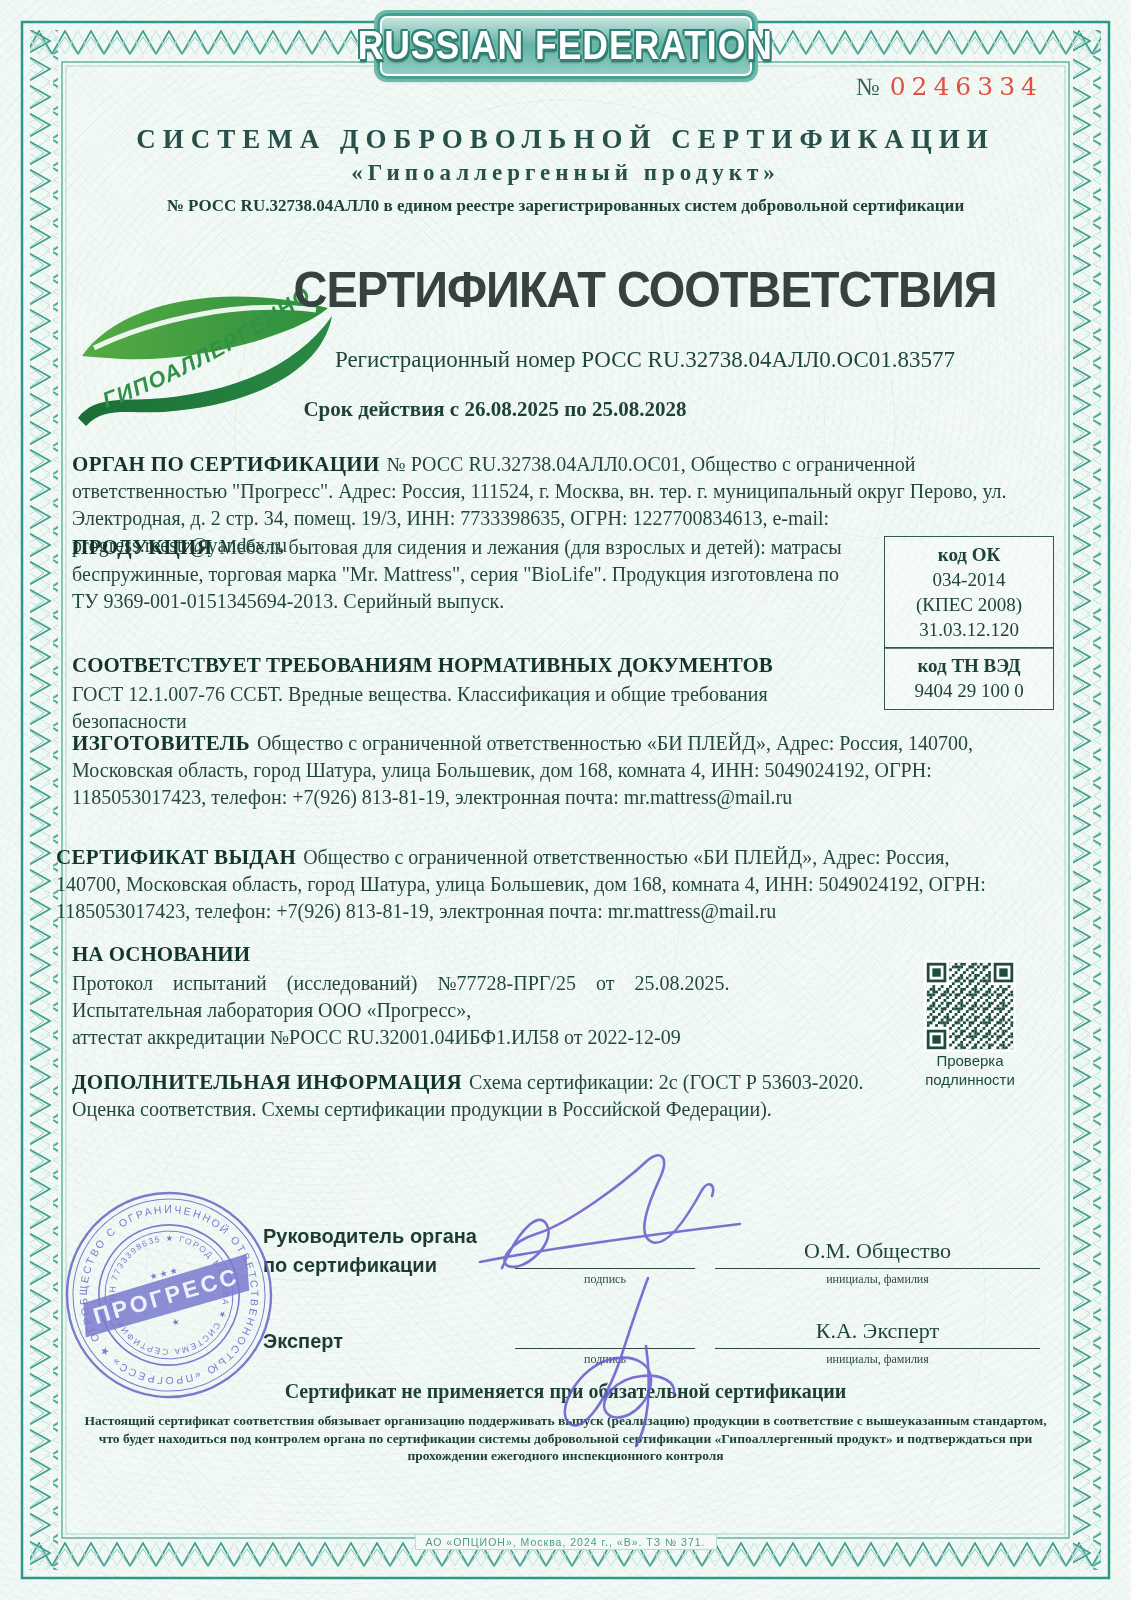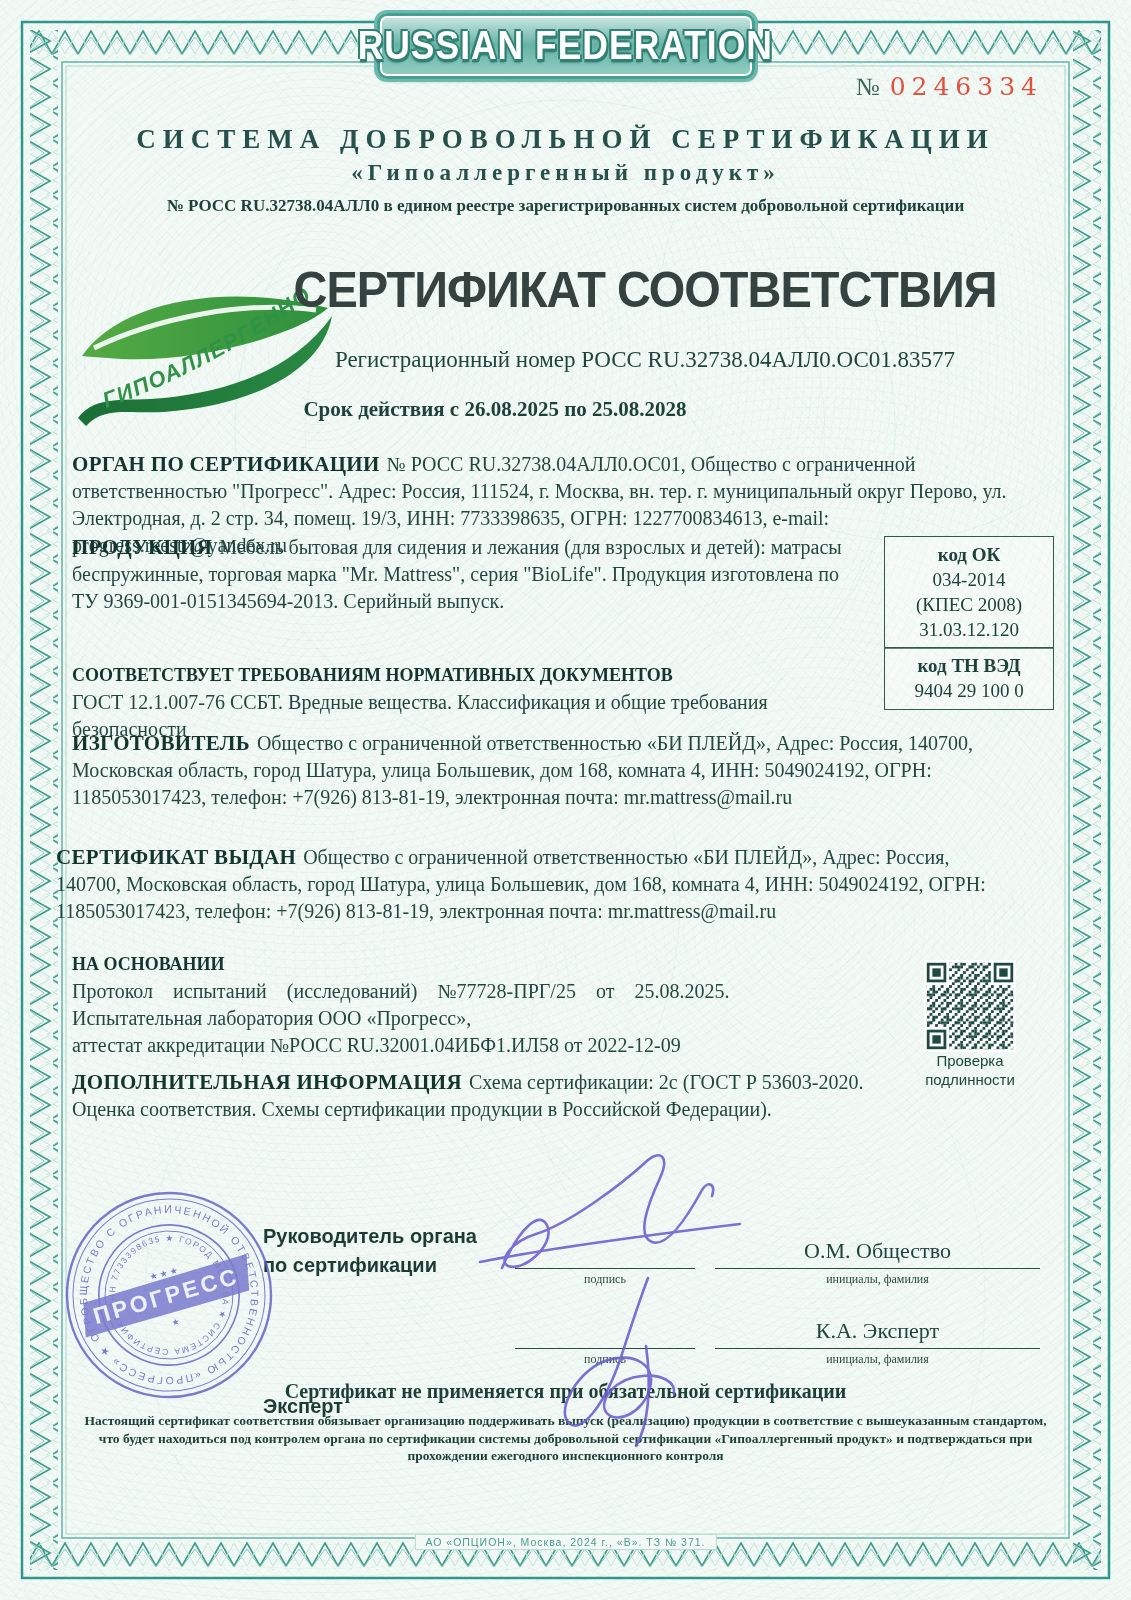--- a/index.html
+++ b/index.html
@@ -38,21 +38,21 @@
   .main-title{
     top:262px; left:255px; width:780px; text-align:center;
     font-family:"Liberation Sans",sans-serif; font-weight:bold; font-size:47px; letter-spacing:-1px; color:#35423f;
     transform:scale(1,1.05);
   }
   .reg-number{top:347px; left:265px; width:760px; text-align:center; font-size:23px; color:#1f443c;}
   .validity{top:397px; left:0px; width:990px; text-align:center; font-weight:bold; font-size:21px; color:#1e423a;}
   
   .sec{position:absolute; font-size:20px; line-height:1.34; color:#23473f;}
   .sec b{font-size:21px; color:#14352d; margin-right:7px; letter-spacing:.3px;}
-  .sec .lbl-block{display:block; font-size:18px; color:#14352d; font-weight:bold; margin-bottom:2px;margin-top:12px;}
+  .sec .lbl-block{display:block; font-size:21px; color:#14352d; font-weight:bold; margin-bottom:2px;}
   .codebox{position:absolute; left:884px; width:128px; border:1.5px solid #33584f; padding:5px 20px 6px; text-align:center; font-size:19px; line-height:1.32; color:#1e423a; background:rgba(255,255,255,.25);}
   .codebox .cb-label{font-weight:bold;}
   .basis-line1{word-spacing:15px;}
   
   .qrwrap{top:960px; left:905px; width:130px; text-align:center;}
   .qrwrap svg{display:block; margin:0 auto; background:rgba(255,255,255,.55);}
   .qr-caption{font-family:"Liberation Sans",sans-serif; font-size:15px; line-height:1.25; color:#1d4a3e;}
   
   .role{position:absolute; font-family:"Liberation Sans",sans-serif; font-weight:bold; font-size:20px; line-height:1.45; color:#1c3b33;}
   .sigline{position:absolute; border-bottom:1.6px solid #2c4a42; height:0;}
@@ -241,21 +241,21 @@
     </g>
   </svg>
 
   <div class="role z2" style="top:1222px;left:263px;width:230px;">Руководитель органа по сертификации</div>
   <div class="sigline z2" style="top:1268px;left:515px;width:180px;"></div>
   <div class="sublabel z2" style="top:1272px;left:515px;width:180px;">подпись</div>
   <div class="signame z2" style="top:1238px;left:715px;width:325px;">О.М. Общество</div>
   <div class="sigline z2" style="top:1268px;left:715px;width:325px;"></div>
   <div class="sublabel z2" style="top:1272px;left:715px;width:325px;">инициалы, фамилия</div>
 
-  <div class="role z2" style="top:1392px;left:263px;width:230px;">Эксперт</div>
+  <div class="role z2" style="top:1327px;left:263px;width:230px;">Эксперт</div>
   <div class="sigline z2" style="top:1348px;left:515px;width:180px;"></div>
   <div class="sublabel z2" style="top:1352px;left:515px;width:180px;">подпись</div>
   <div class="signame z2" style="top:1318px;left:715px;width:325px;">К.А. Эксперт</div>
   <div class="sigline z2" style="top:1348px;left:715px;width:325px;"></div>
   <div class="sublabel z2" style="top:1352px;left:715px;width:325px;">инициалы, фамилия</div>
 
   <svg class="abs z4" style="top:1150px;left:440px;pointer-events:none;" width="360" height="300" viewBox="0 0 360 300" aria-hidden="true">
     <g fill="none" stroke="#6b5ecf" stroke-width="2.6" stroke-linecap="round" opacity=".88">
       <path d="M62,118 C80,76 102,58 108,78 C113,96 84,122 68,116 C58,112 70,92 96,84 C128,74 180,36 208,10 C220,0 230,6 220,28 C208,54 196,86 212,92 C228,98 250,62 262,40 C268,30 276,34 272,46"></path>
       <path d="M40,112 C110,98 200,86 300,74"></path>

